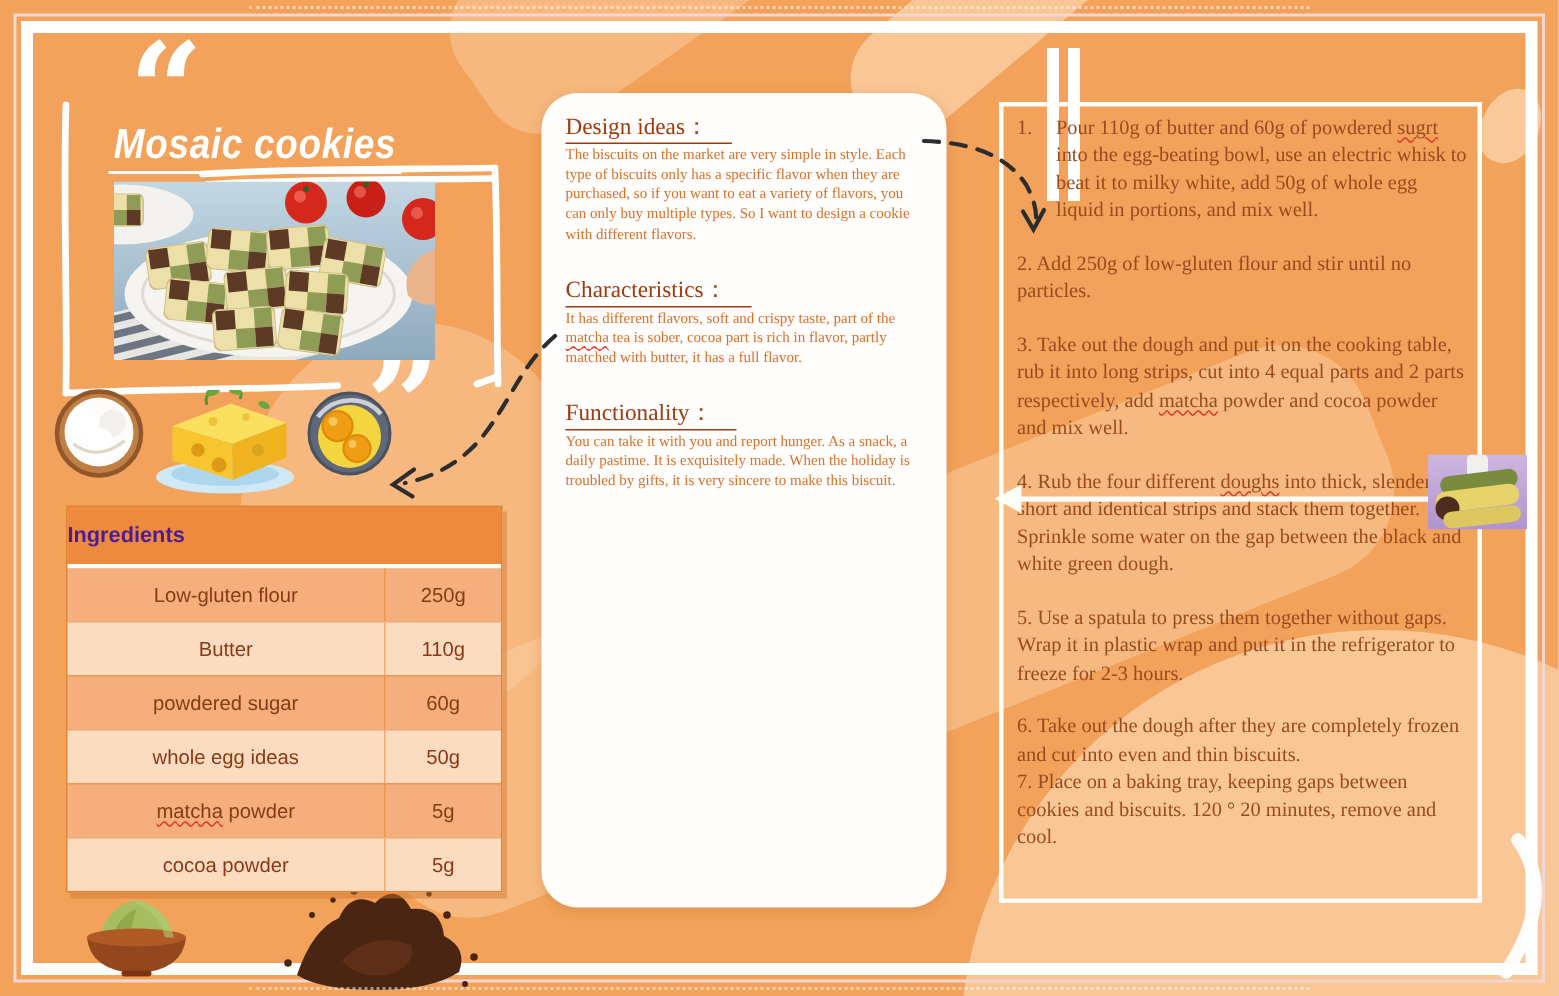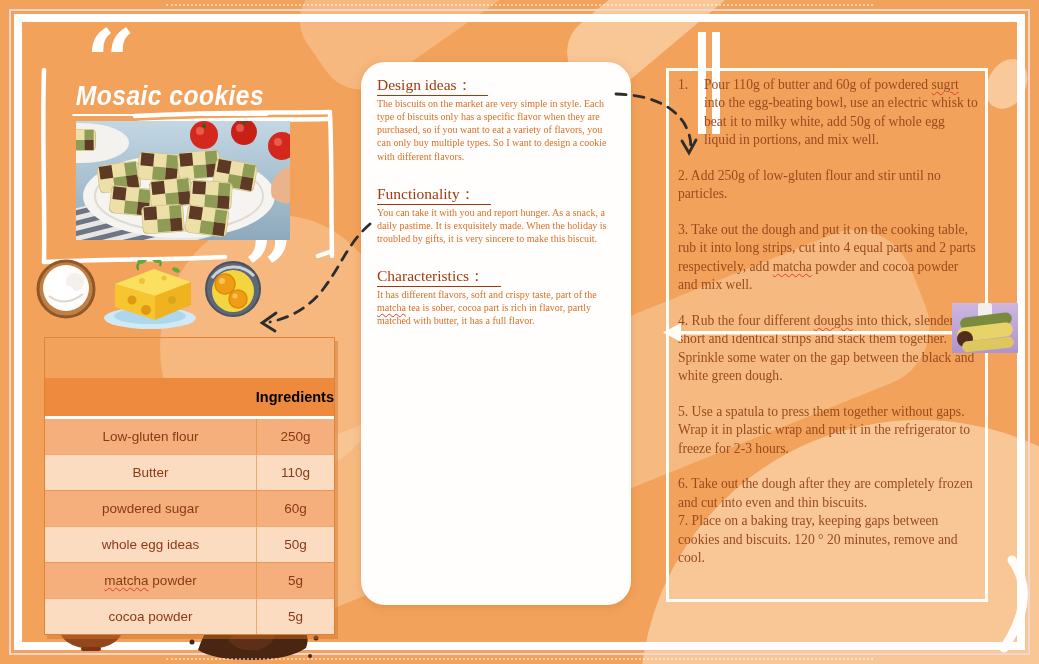--- a/index.html
+++ b/index.html
@@ -31,22 +31,22 @@
   .title-wrap{position:absolute;left:58px;top:80px;width:224px;text-align:center;z-index:6;}
   .title{display:inline-block;color:#fff;font-family:"Liberation Sans",sans-serif;
          font-weight:700;font-style:italic;font-size:28px;letter-spacing:.5px;
          transform:scaleX(.88);border-bottom:2.5px solid #fff;padding:0 4px 2px 4px;}
   
   .abs{position:absolute;z-index:6;}
   
   .ing-table{position:absolute;left:44px;top:337px;width:289px;z-index:6;
              font-family:"Liberation Sans",sans-serif;
              box-shadow:3px 4px 0 rgba(205,115,45,.45);border:1px solid #DE8434;}
-  .thead{background:#ED8A3D;color:#000000;font-weight:700;font-size:14.5px;text-align:right;
-         padding:11px 0;border-bottom:3px solid #fff;margin-top:40px;}
+  .thead{background:#ED8A3D;color:#4c1d95;font-weight:700;font-size:14.5px;text-align:left;
+         padding:11px 0;border-bottom:3px solid #fff;}
   .trow{display:grid;grid-template-columns:73% 27%;}
   .trow:nth-child(odd){background:#F5AF7C;}
   .trow:nth-child(even){background:#FCDCC0;}
   .tcell{color:#8A3917;font-size:13.5px;text-align:center;padding:10px 12px;
          border-top:1px solid rgba(222,132,52,.55);}
   .tqty{border-left:1px solid rgba(222,132,52,.55);}
   .trow:first-child .tcell{border-top:none;}
   
   .mid-panel{position:absolute;left:361px;top:62px;width:270px;height:543px;background:#FFFEFC;
              border-radius:24px;z-index:6;box-shadow:0 2px 8px rgba(175,95,35,.25);
@@ -247,22 +247,22 @@
         <div class="trow">
           <div class="tcell tname">cocoa powder</div>
           <div class="tcell tqty">5g</div>
         </div>
       </div>
   </div>
 
   <div class="mid-panel">
     <div id="mid-sections">
         <div class="sec"><span class="sec-head">Design ideas：</span><div class="sec-body">The biscuits on the market are very simple in style. Each type of biscuits only has a specific flavor when they are purchased, so if you want to eat a variety of flavors, you can only buy multiple types. So I want to design a cookie with different flavors.</div></div>
+        <div class="sec"><span class="sec-head">Characteristics：</span><div class="sec-body">It has different flavors, soft and crispy taste, part of the <span class="wavy">matcha</span> tea is sober, cocoa part is rich in flavor, partly matched with butter, it has a full flavor.</div></div>
         <div class="sec"><span class="sec-head">Functionality：</span><div class="sec-body">You can take it with you and report hunger. As a snack, a daily pastime. It is exquisitely made. When the holiday is troubled by gifts, it is very sincere to make this biscuit.</div></div>
-        <div class="sec"><span class="sec-head">Characteristics：</span><div class="sec-body">It has different flavors, soft and crispy taste, part of the <span class="wavy">matcha</span> tea is sober, cocoa part is rich in flavor, partly matched with butter, it has a full flavor.</div></div>
       </div>
   </div>
 
   <div class="steps-frame"></div>
   <div class="bar bar1"></div>
   <div class="bar bar2"></div>
   <div class="steps-list" id="steps-list">
       <div class="step flex">
         <span class="marker">1.</span>
         <span class="step-text">Pour 110g of butter and 60g of powdered <span class="wavy">sugrt</span> into the egg-beating bowl, use an electric whisk to beat it to milky white, add 50g of whole egg liquid in portions, and mix well.</span>

